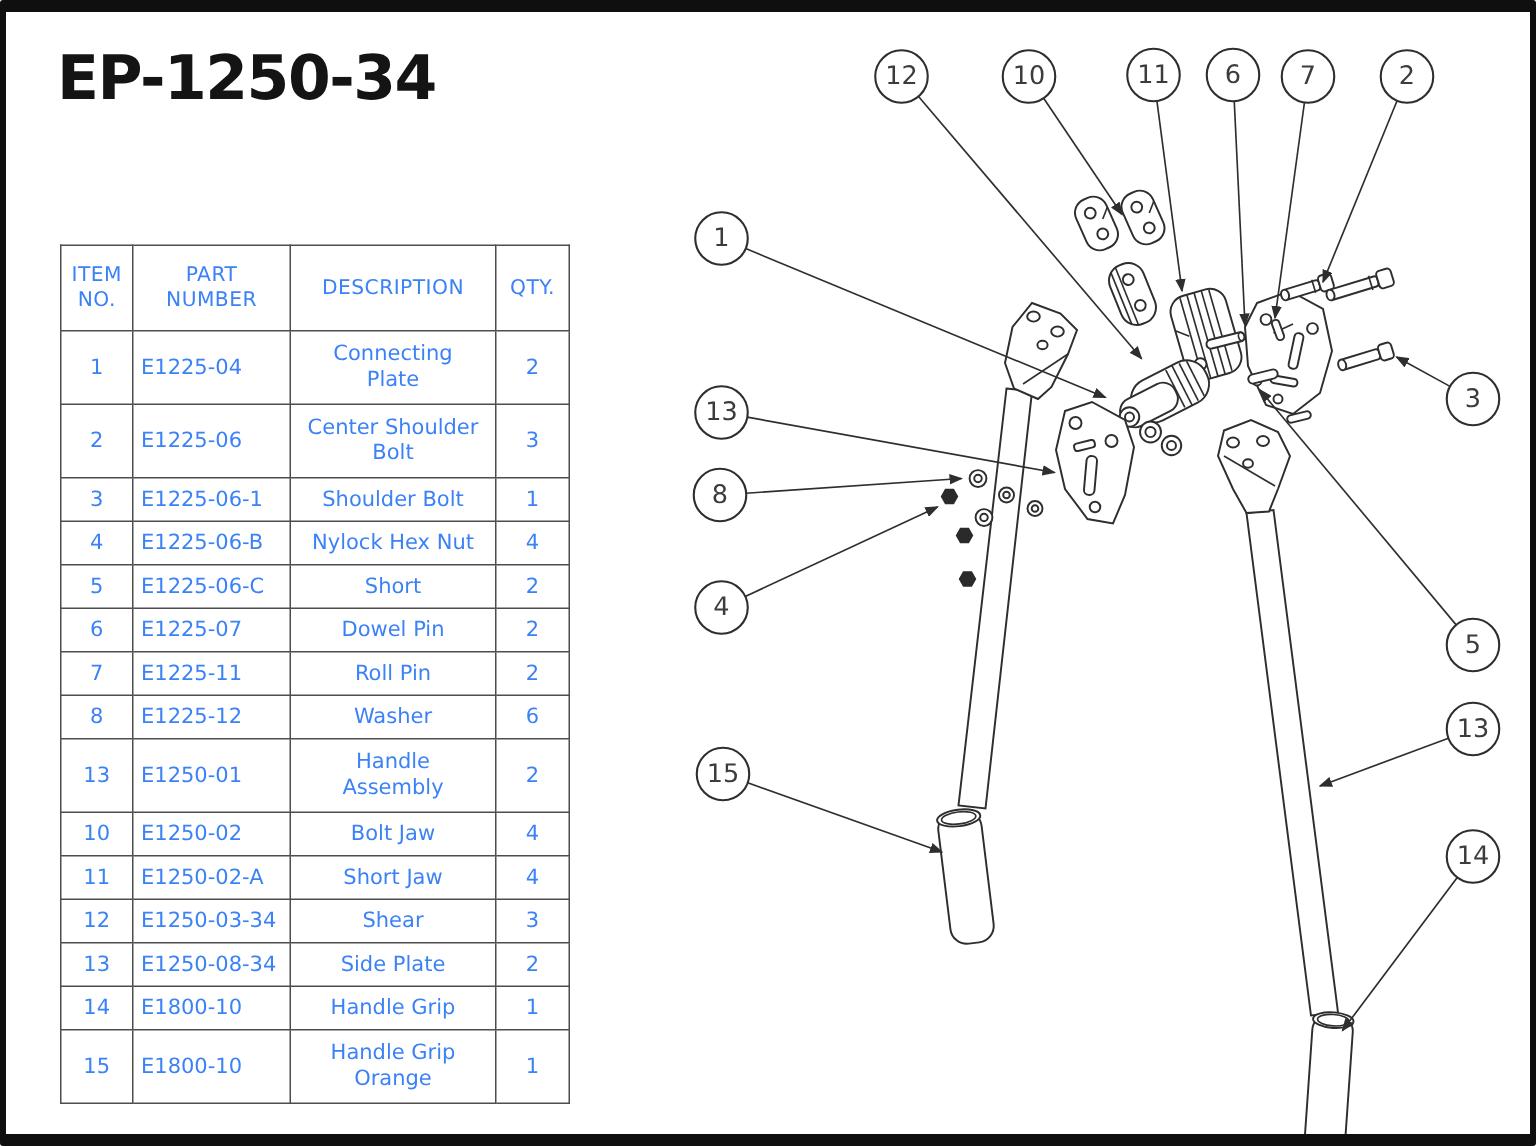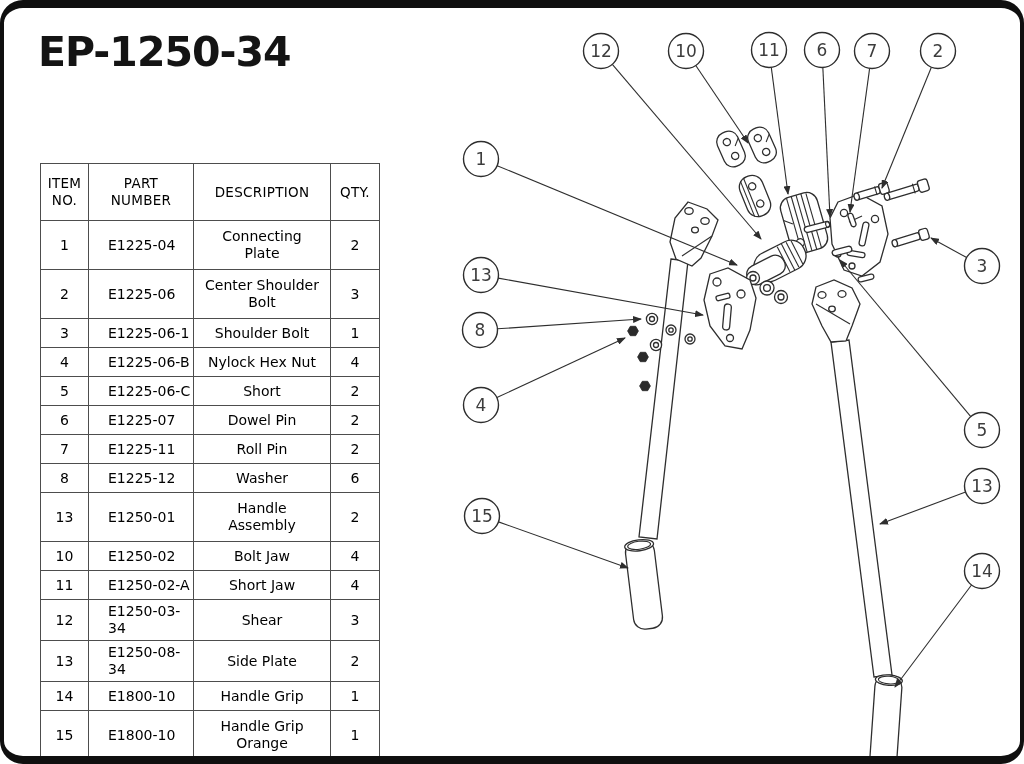--- a/index.html
+++ b/index.html
@@ -3,35 +3,35 @@
 <meta charset="utf-8">
 <style>
   html,body{margin:0;padding:0;background:#ffffff;}
   .page{
     position:relative;
     width:1024px;height:764px;
     box-sizing:border-box;
     background:#ffffff;
     border:8px solid #0f0f0f;
     border-left-width:4px;border-right-width:4px;
-    border-radius:23px;
+    border-radius:2px;
     overflow:hidden;
     font-family:"DejaVu Sans","Liberation Sans",sans-serif;
   }
   .title{
     position:absolute;left:34px;top:22px;
     font-size:41px;font-weight:bold;color:#141414;
     line-height:1.12;letter-spacing:-1px;
   }
   table.parts{
     position:absolute;left:36px;top:155px;
     border-collapse:collapse;
     width:339px;
     table-layout:fixed;
-    color:#000000;
+    color:#3b82f6;
   }
   table.parts col.c-item{width:48px;}
   table.parts col.c-part{width:105px;}
   table.parts col.c-desc{width:137px;}
   table.parts col.c-qty{width:49px;}
   table.parts th, table.parts td{
     border:1px solid #4d4d4d;
     font-weight:normal;
     text-align:center;
     vertical-align:middle;
@@ -39,21 +39,21 @@
     padding:3px 2px;
     line-height:17px;
     font-size:14px;
     overflow:hidden;
   }
   table.parts thead th{
     height:50px;
     font-size:13.5px;
     letter-spacing:.3px;
   }
-  table.parts td.part-no{ text-align:left; padding-left:19px; }
+  table.parts td.part-no{ text-align:left; padding-left:5px; }
   table.parts tr.single td{ height:22px; }
   table.parts tr.double td{ height:42px; }
   svg.diagram{position:absolute;left:0;top:0;pointer-events:none;}
   .ln{stroke:#2e2e2e;stroke-width:1.3;fill:#ffffff;}
   .ln-thin{stroke:#2e2e2e;stroke-width:1.1;fill:none;}
   .dark{fill:#2a2a2a;stroke:#2a2a2a;stroke-width:.8;}
   .balloon-circle{fill:#ffffff;stroke:#2e2e2e;stroke-width:1.4;}
   .balloon-text{fill:#3c3c3c;font-size:17px;font-family:"DejaVu Sans","Liberation Sans",sans-serif;}
   .leader{stroke:#2e2e2e;stroke-width:1.1;fill:none;}
 </style>

